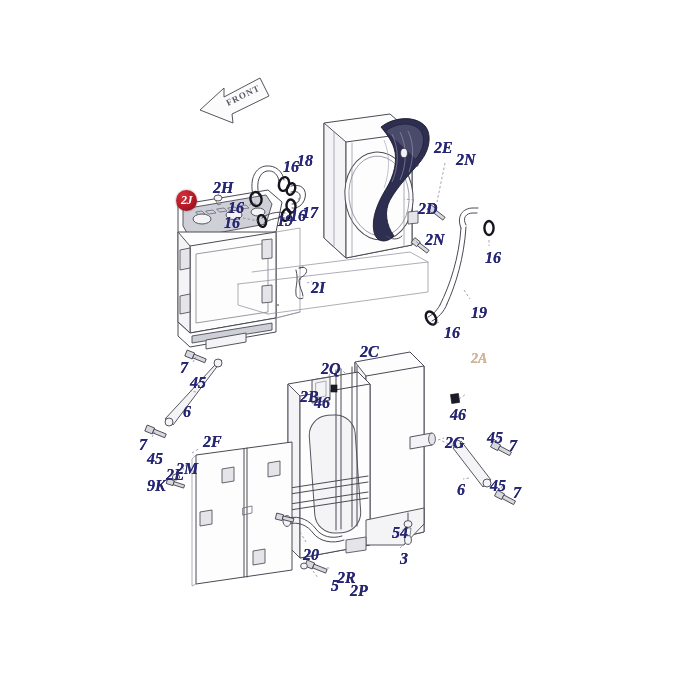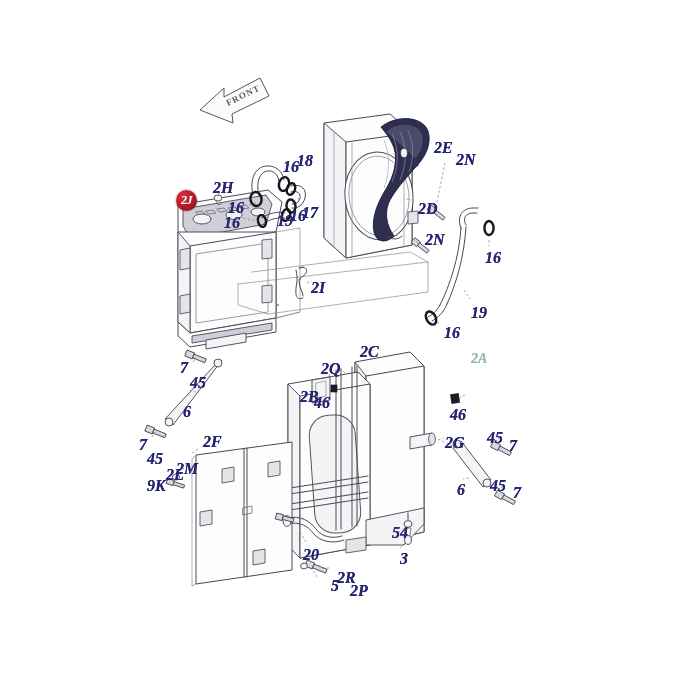--- a/index.html
+++ b/index.html
@@ -16,21 +16,21 @@
     color:#262673;
     font-family:"Liberation Serif", serif;
     font-weight:bold;
     font-style:italic;
     font-size:15px;
     line-height:1;
     white-space:nowrap;
     text-shadow:0 0 0.4px #262673;
   }
   .lbl.lg{font-size:16px;}
-  .lbl.faint{color:#0f766e;opacity:.45;font-size:14px;}
+  .lbl.faint{color:#a16207;opacity:.45;font-size:14px;}
   .badge{
     position:absolute;
     width:21px;height:21px;
     border-radius:50%;
     background:radial-gradient(circle at 34% 30%, #d6303c 0%, #b01824 58%, #7d0f18 100%);
     color:#ffffff;
     font-family:"Liberation Serif", serif;
     font-weight:bold;font-style:italic;
     font-size:12px;
     display:flex;align-items:center;justify-content:center;

